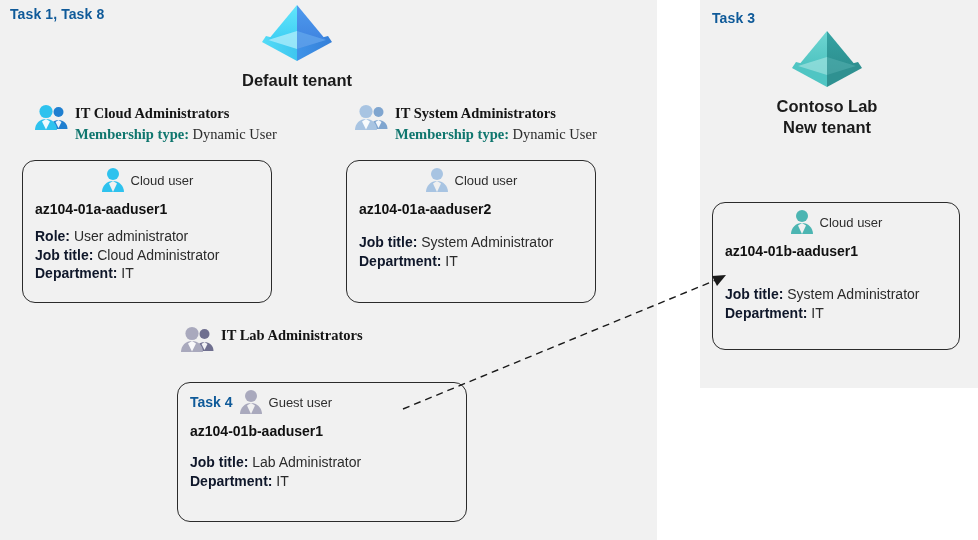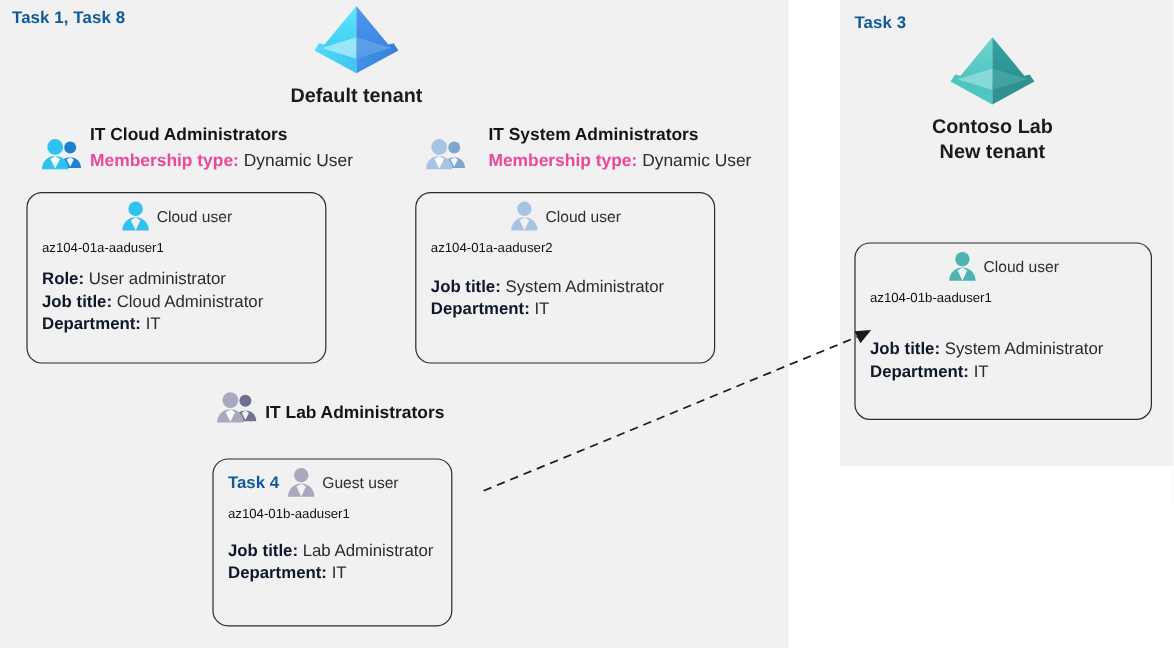--- a/index.html
+++ b/index.html
@@ -44,68 +44,68 @@
   .tenant-icon { display: block; margin: 0 auto; }
   .tenant-name {
     font-weight: bold;
     font-size: 16.5px;
     color: #1b1b1b;
     line-height: 1.28;
     white-space: nowrap;
   }
 
   
-  .group-header { position: absolute; display: flex; align-items: flex-end; }
+  .group-header { position: absolute; display: flex; align-items: flex-start; font-family: Liberation Serif, serif; }
   #group-cloud  { left: 34px;  top: 103px; }
-  #group-system { left: 354px; top: 103px; gap: 12px; }
+  #group-system { left: 354px; top: 103px; }
   #group-lab    { left: 180px; top: 325px; }
 
   .group-icon { flex: 0 0 auto; margin-right: 7px; }
   .group-text { line-height: 1.42; white-space: nowrap; }
   .group-title {
     font-weight: bold;
     font-size: 14.5px;
     color: #141414;
   }
   .group-meta { font-size: 14.5px; color: #2b2b2b; }
-  .group-meta b { color: #ec4899; }
+  .group-meta b { color: #0f766e; }
 
   
   .card {
     position: absolute;
     box-sizing: border-box;
     border: 1.1px solid #2b2b2b;
     border-radius: 13px;
     background: transparent;
   }
   #card-aaduser1  { left: 22px;  top: 160px; width: 250px; height: 143px; }
   #card-aaduser2  { left: 346px; top: 160px; width: 250px; height: 143px; }
-  #card-guest     { left: 177px; top: 382px; width: 200px; height: 140px; }
+  #card-guest     { left: 177px; top: 382px; width: 290px; height: 140px; }
   #card-baaduser1 { left: 712px; top: 202px; width: 248px; height: 148px; }
 
   .card-head {
     display: flex;
     align-items: center;
     justify-content: center;
     gap: 6px;
     padding-top: 6px;
   }
   .card-head.with-task { justify-content: flex-start; padding-left: 12px; }
   .card-head .task-inline {
     color: #0f5a99;
     font-weight: bold;
     font-size: 14px;
   }
   .card-role {
     font-size: 13px;
     color: #2e2e2e;
   }
   .card-user {
-    font-weight: normal;
-    font-size: 11px;
+    font-weight: bold;
+    font-size: 14px;
     color: #111;
     padding-left: 12px;
     padding-top: 8px;
   }
   .card-attrs {
     padding-left: 12px;
     padding-top: 10px;
     line-height: 1.33;
     font-size: 14px;
     color: #2b2b2b;

